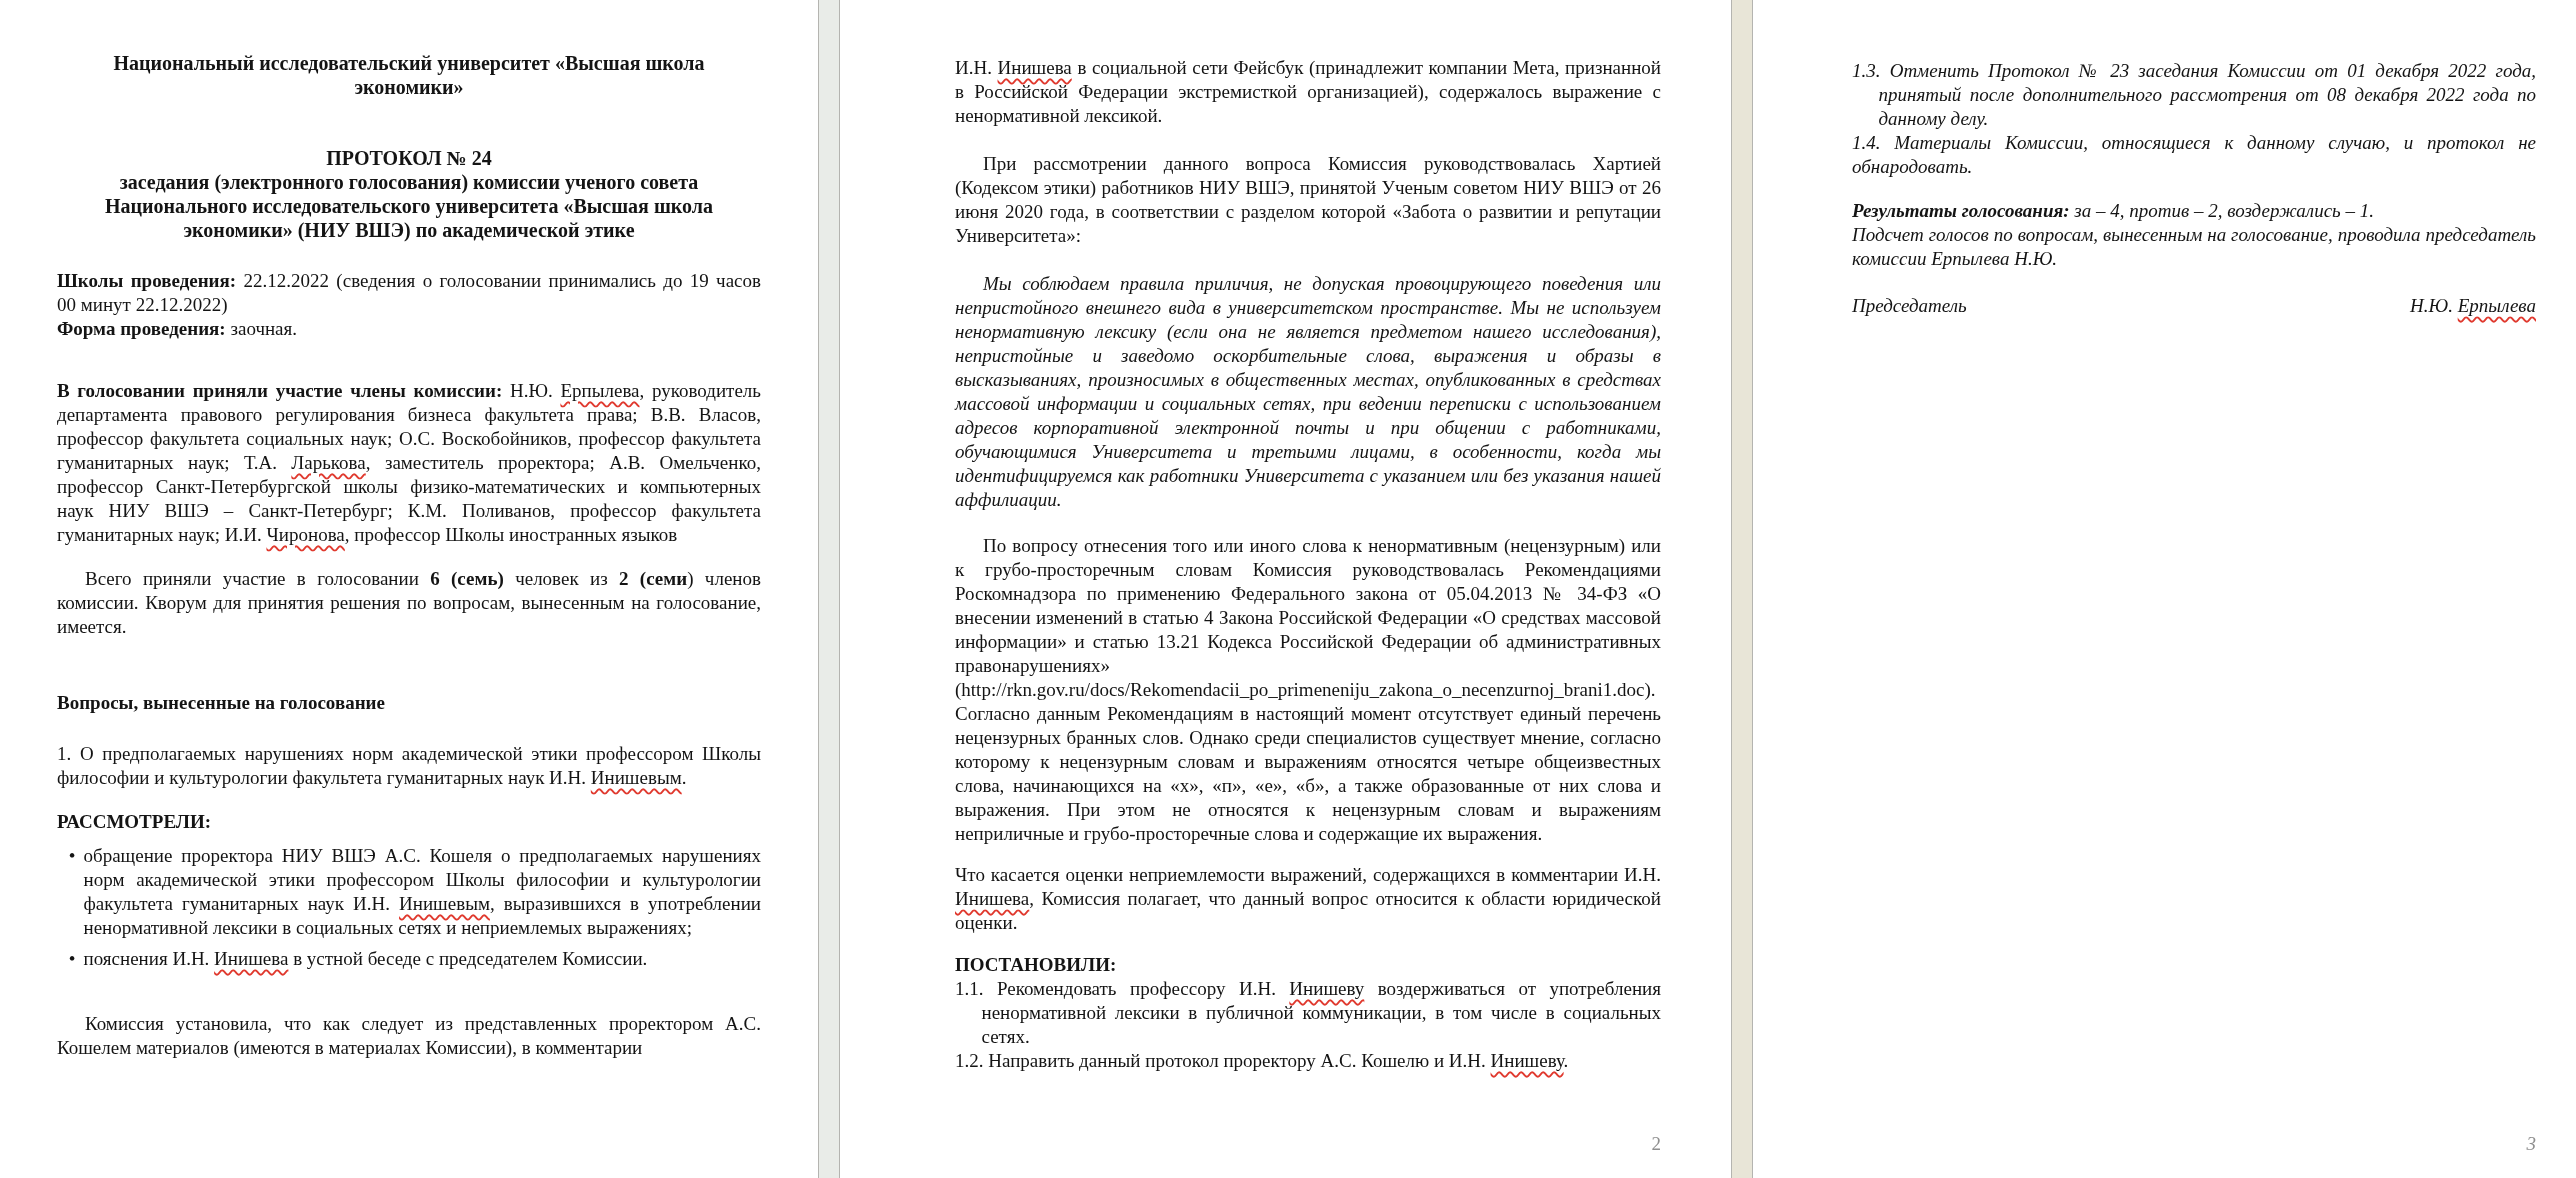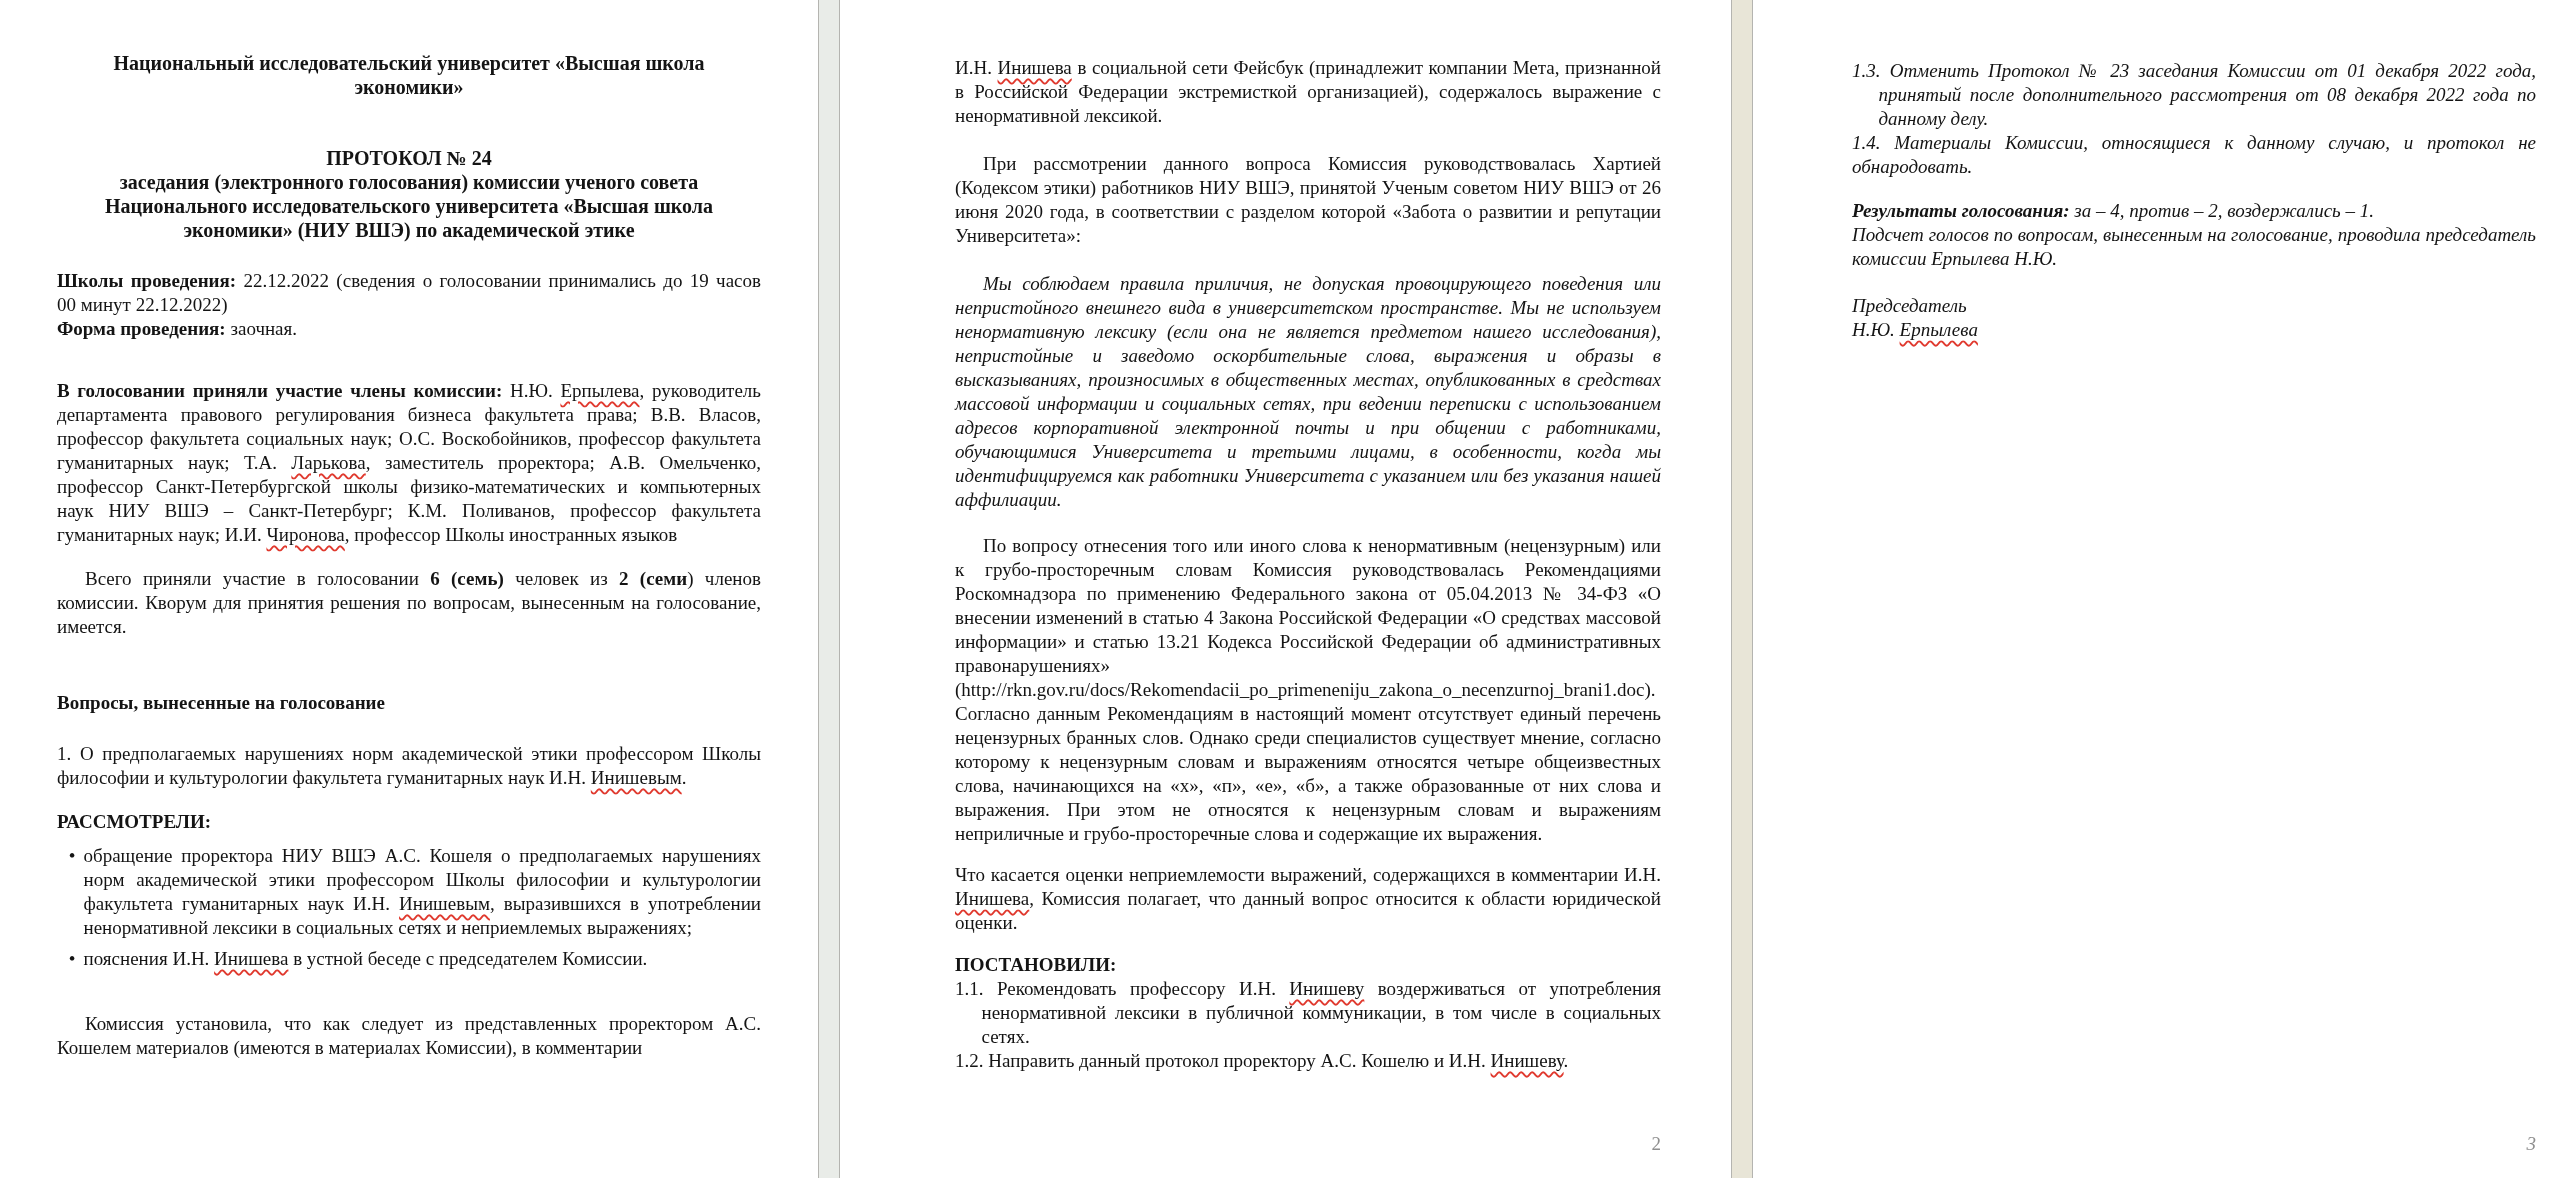--- a/index.html
+++ b/index.html
@@ -82,21 +82,21 @@
       </div>
     <div class="pagenum" id="pagenum-2">2</div>
   </div>
   <div class="gap" id="gap-2"></div>
   <div class="page" id="page-3">
     <div class="col" id="col-3">
         <div class="blk hang" style="margin-top: 11.8px;"><span>1.3. Отменить Протокол № 23 заседания Комиссии от 01 декабря 2022 года, принятый после дополнительного рассмотрения от 08 декабря 2022 года по данному делу.</span></div>
         <div class="blk"><span>1.4. Материалы Комиссии, относящиеся к данному случаю, и протокол не обнародовать.</span></div>
         <div class="blk" style="margin-top: 20.6px;"><span class="b">Результаты голосования:</span><span> за – 4, против – 2, воздержались – 1.</span></div>
         <div class="blk"><span>Подсчет голосов по вопросам, вынесенным на голосование, проводила председатель комиссии Ерпылева Н.Ю.</span></div>
-        <div class="blk" style="margin-top: 23px; display: flex; justify-content: space-between; flex-direction: column;">
+        <div class="blk" style="margin-top: 23px; display: flex; justify-content: space-between;">
           <span><span>Председатель</span></span>
           <span><span>Н.Ю. </span><span class="red">Ерпылева</span></span>
         </div>
       </div>
     <div class="pagenum" id="pagenum-3">3</div>
   </div>
 </div>
 
 
 </body></html>

